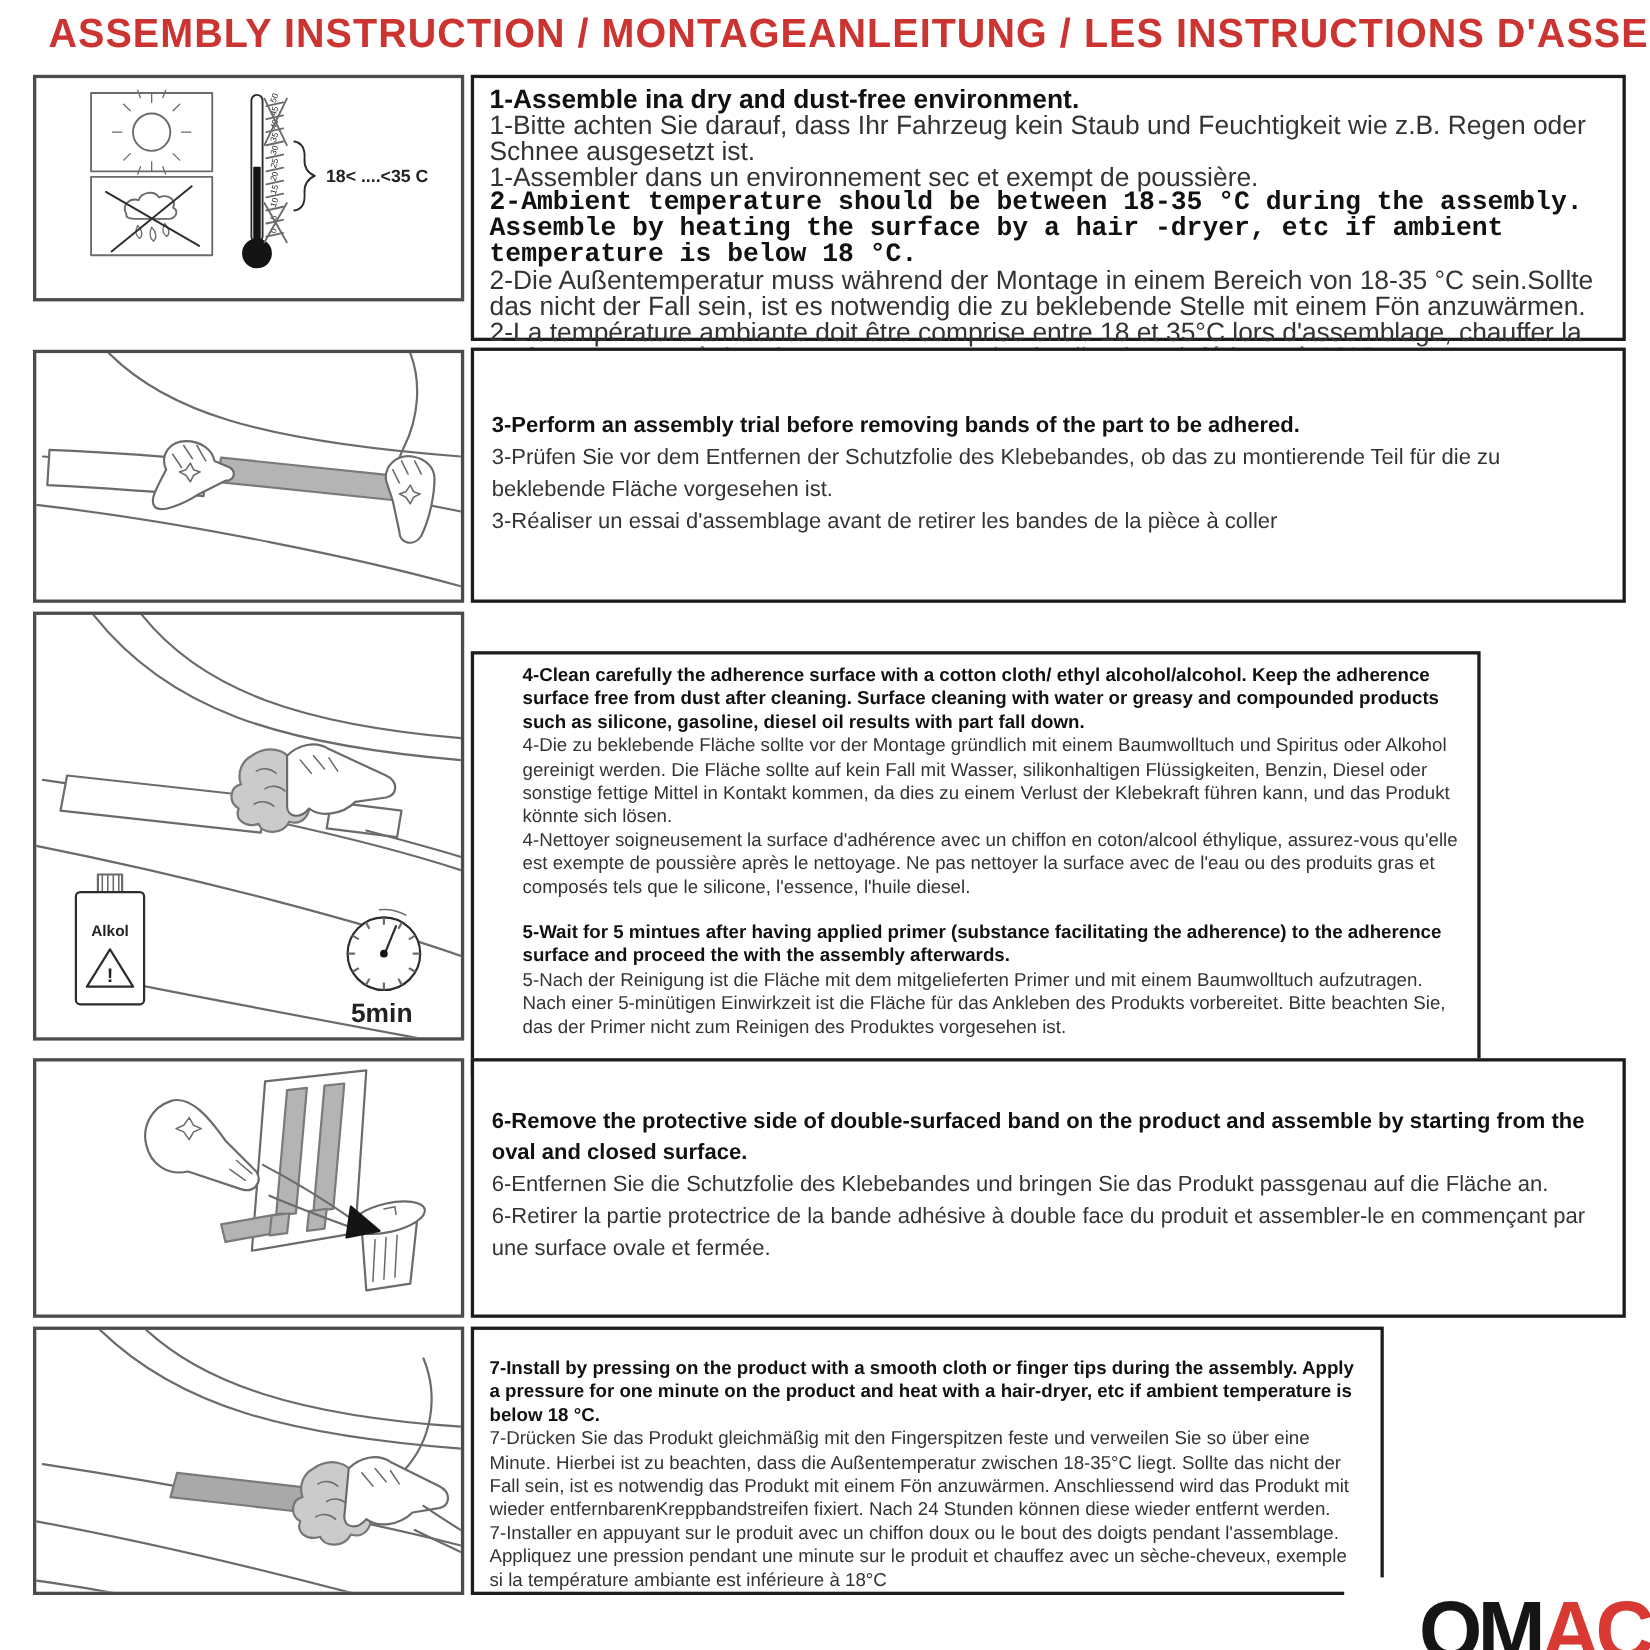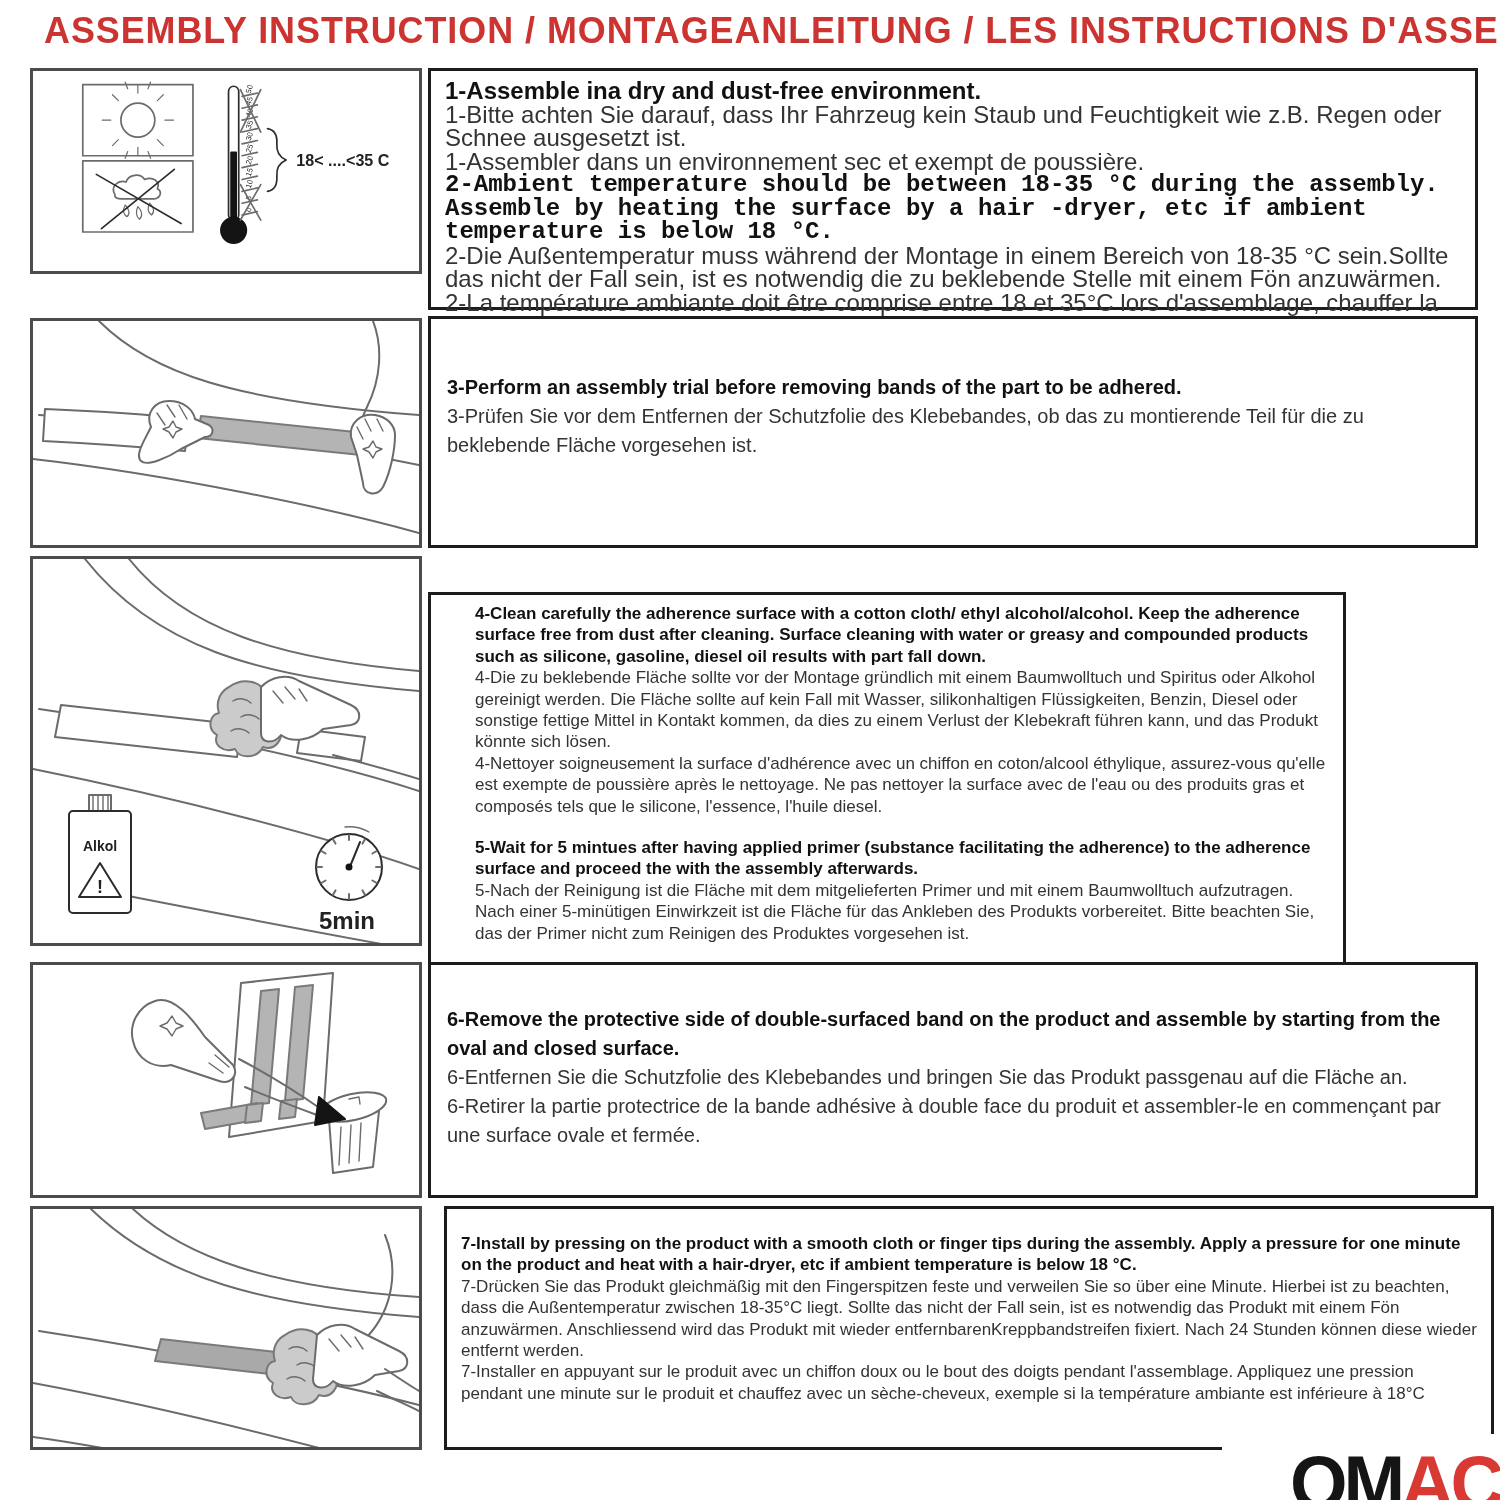--- a/index.html
+++ b/index.html
@@ -119,20 +119,21 @@
       <g>
         <path d="M318,116 C316,102 328,92 342,94 C354,96 362,104 362,114 C362,128 358,150 350,166 C344,176 330,174 330,162 L324,134 Z" class="fillw"></path>
         <path class="thin" d="M332,98 L338,110 M344,98 L350,110 M324,106 L330,118"></path>
         <path class="thin" d="M336,126 l4,-6 l3,6 l6,2 l-6,3 l-3,6 l-4,-6 l-6,-3 Z"></path>
       </g>
     </svg>
   </div>
   <div class="box textbox fs-l pad-l1" style="left:428px;top:316px;width:1050px;height:232px;">
     <p class="p b">3-Perform an assembly trial before removing bands of the part to be adhered.</p>
     <p class="p">3-Prüfen Sie vor dem Entfernen der Schutzfolie des Klebebandes, ob das zu montierende Teil für die zu beklebende Fläche vorgesehen ist.</p>
+    <p class="p">3-Réaliser un essai d'assemblage avant de retirer les bandes de la pièce à coller</p>
   </div>
 
   <div class="box illus la" style="left:30px;top:556px;width:392px;height:390px;">
     <svg viewBox="0 0 386 384">
       <g>
         <path d="M52,0 C120,86 220,118 386,132"></path>
         <path d="M96,0 C152,70 244,100 386,112"></path>
         <path d="M6,150 C150,170 300,204 386,232"></path>
         <path d="M0,210 C150,240 300,280 386,310"></path>
         <path d="M60,330 C180,354 300,376 386,392"></path>
@@ -236,21 +237,21 @@
         <path d="M252,126 C266,116 284,120 288,132 C300,128 310,136 304,146 C314,150 312,162 302,166 C308,178 298,190 286,186 C280,198 262,198 258,188 C246,192 236,184 240,174 C230,168 232,154 242,152 C238,140 244,130 252,126 Z" class="clothfill"></path>
         <path class="thin" d="M256,140 C262,136 270,138 274,142 M264,156 C270,152 278,154 282,158 M254,170 C260,166 268,168 272,172"></path>
       </g>
       <g>
         <path d="M284,126 C294,116 310,112 322,120 L366,142 C378,148 376,160 366,162 L342,166 C330,178 310,180 300,172 C292,182 280,180 280,170 Z" class="fillw"></path>
         <path class="thin" d="M308,126 L318,138 M322,128 L330,140 M296,130 L306,142"></path>
         <path d="M352,160 C364,168 376,176 386,182 M344,182 C360,190 374,196 386,202"></path>
       </g>
     </svg>
   </div>
-  <div class="box textbox fs-xs pad-5" style="left:428px;top:1206px;width:1050px;height:244px;margin-left:16px;">
+  <div class="box textbox fs-xs pad-5" style="left:428px;top:1206px;width:830px;height:244px;">
     <p class="p b">7-Install by pressing on the product with a smooth cloth or finger tips during the assembly. Apply a pressure for one minute on the product and heat with a hair-dryer, etc if ambient temperature is below 18 °C.</p>
     <p class="p">7-Drücken Sie das Produkt gleichmäßig mit den Fingerspitzen feste und verweilen Sie so über eine Minute. Hierbei ist zu beachten, dass die Außentemperatur zwischen 18-35°C liegt. Sollte das nicht der Fall sein, ist es notwendig das Produkt mit einem Fön anzuwärmen. Anschliessend wird das Produkt mit wieder entfernbarenKreppbandstreifen fixiert. Nach 24 Stunden können diese wieder entfernt werden.</p>
     <p class="p">7-Installer en appuyant sur le produit avec un chiffon doux ou le bout des doigts pendant l'assemblage. Appliquez une pression pendant une minute sur le produit et chauffez avec un sèche-cheveux, exemple si la température ambiante est inférieure à 18°C</p>
   </div>
 
   <div class="logo">
     <span class="lb">OM</span>
       <span class="lr">AC</span>
   </div>
 

